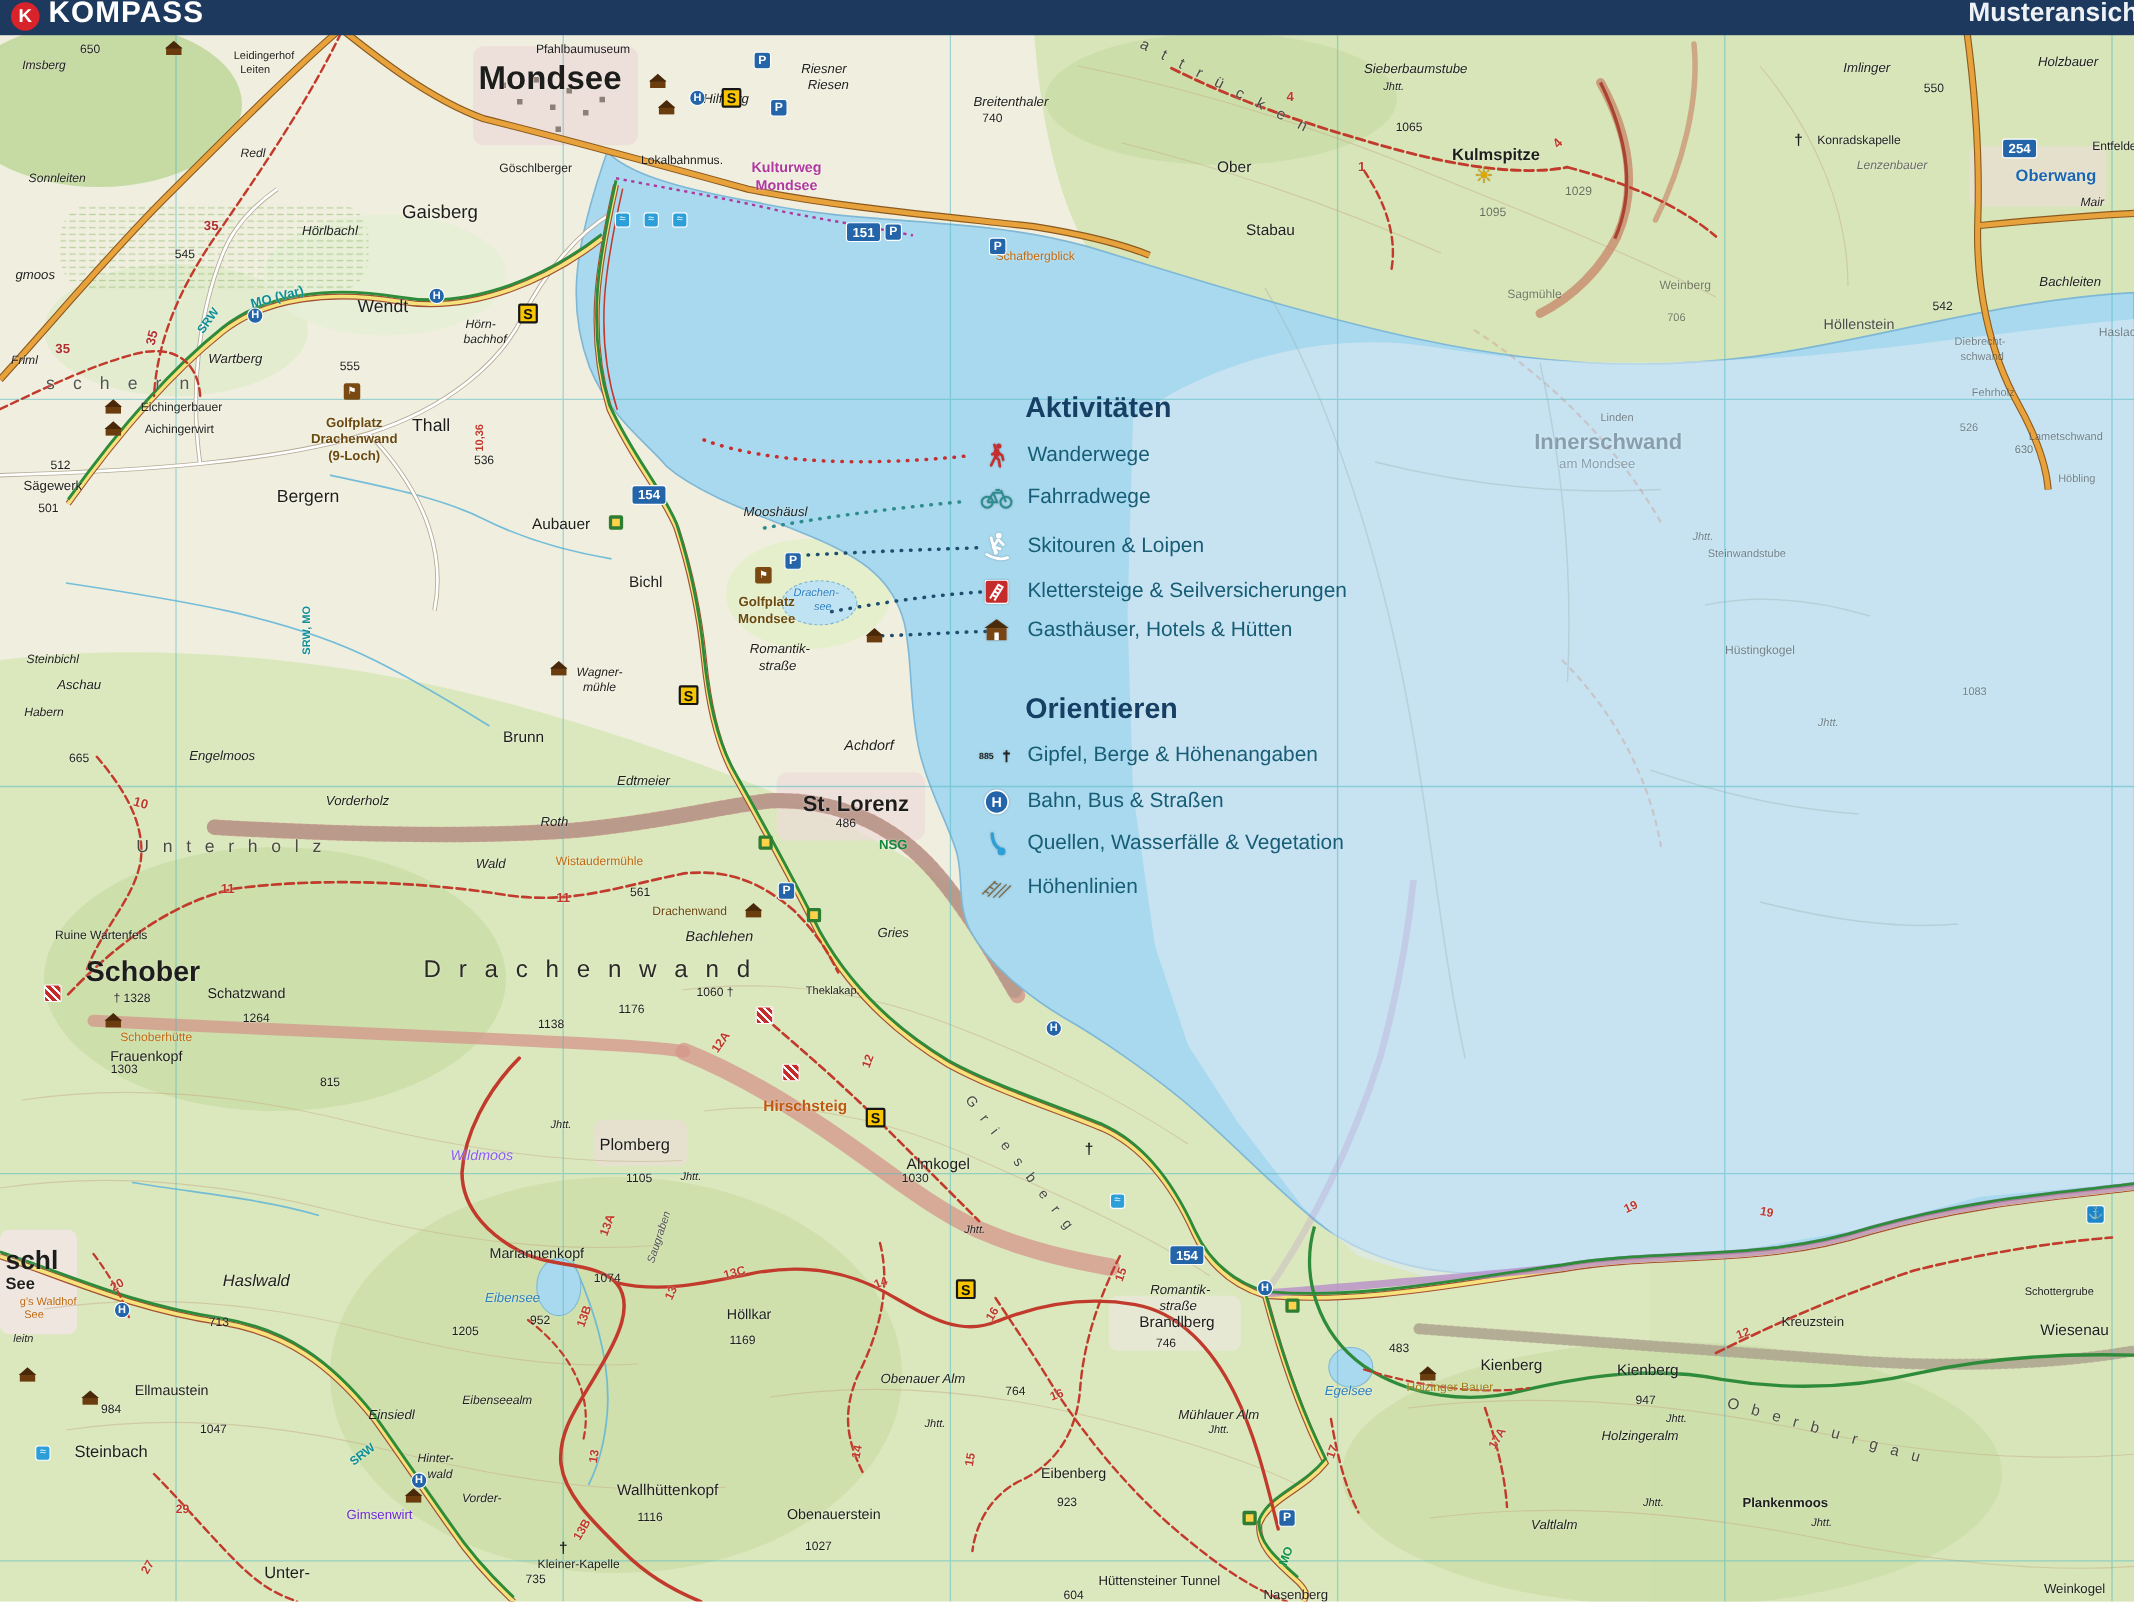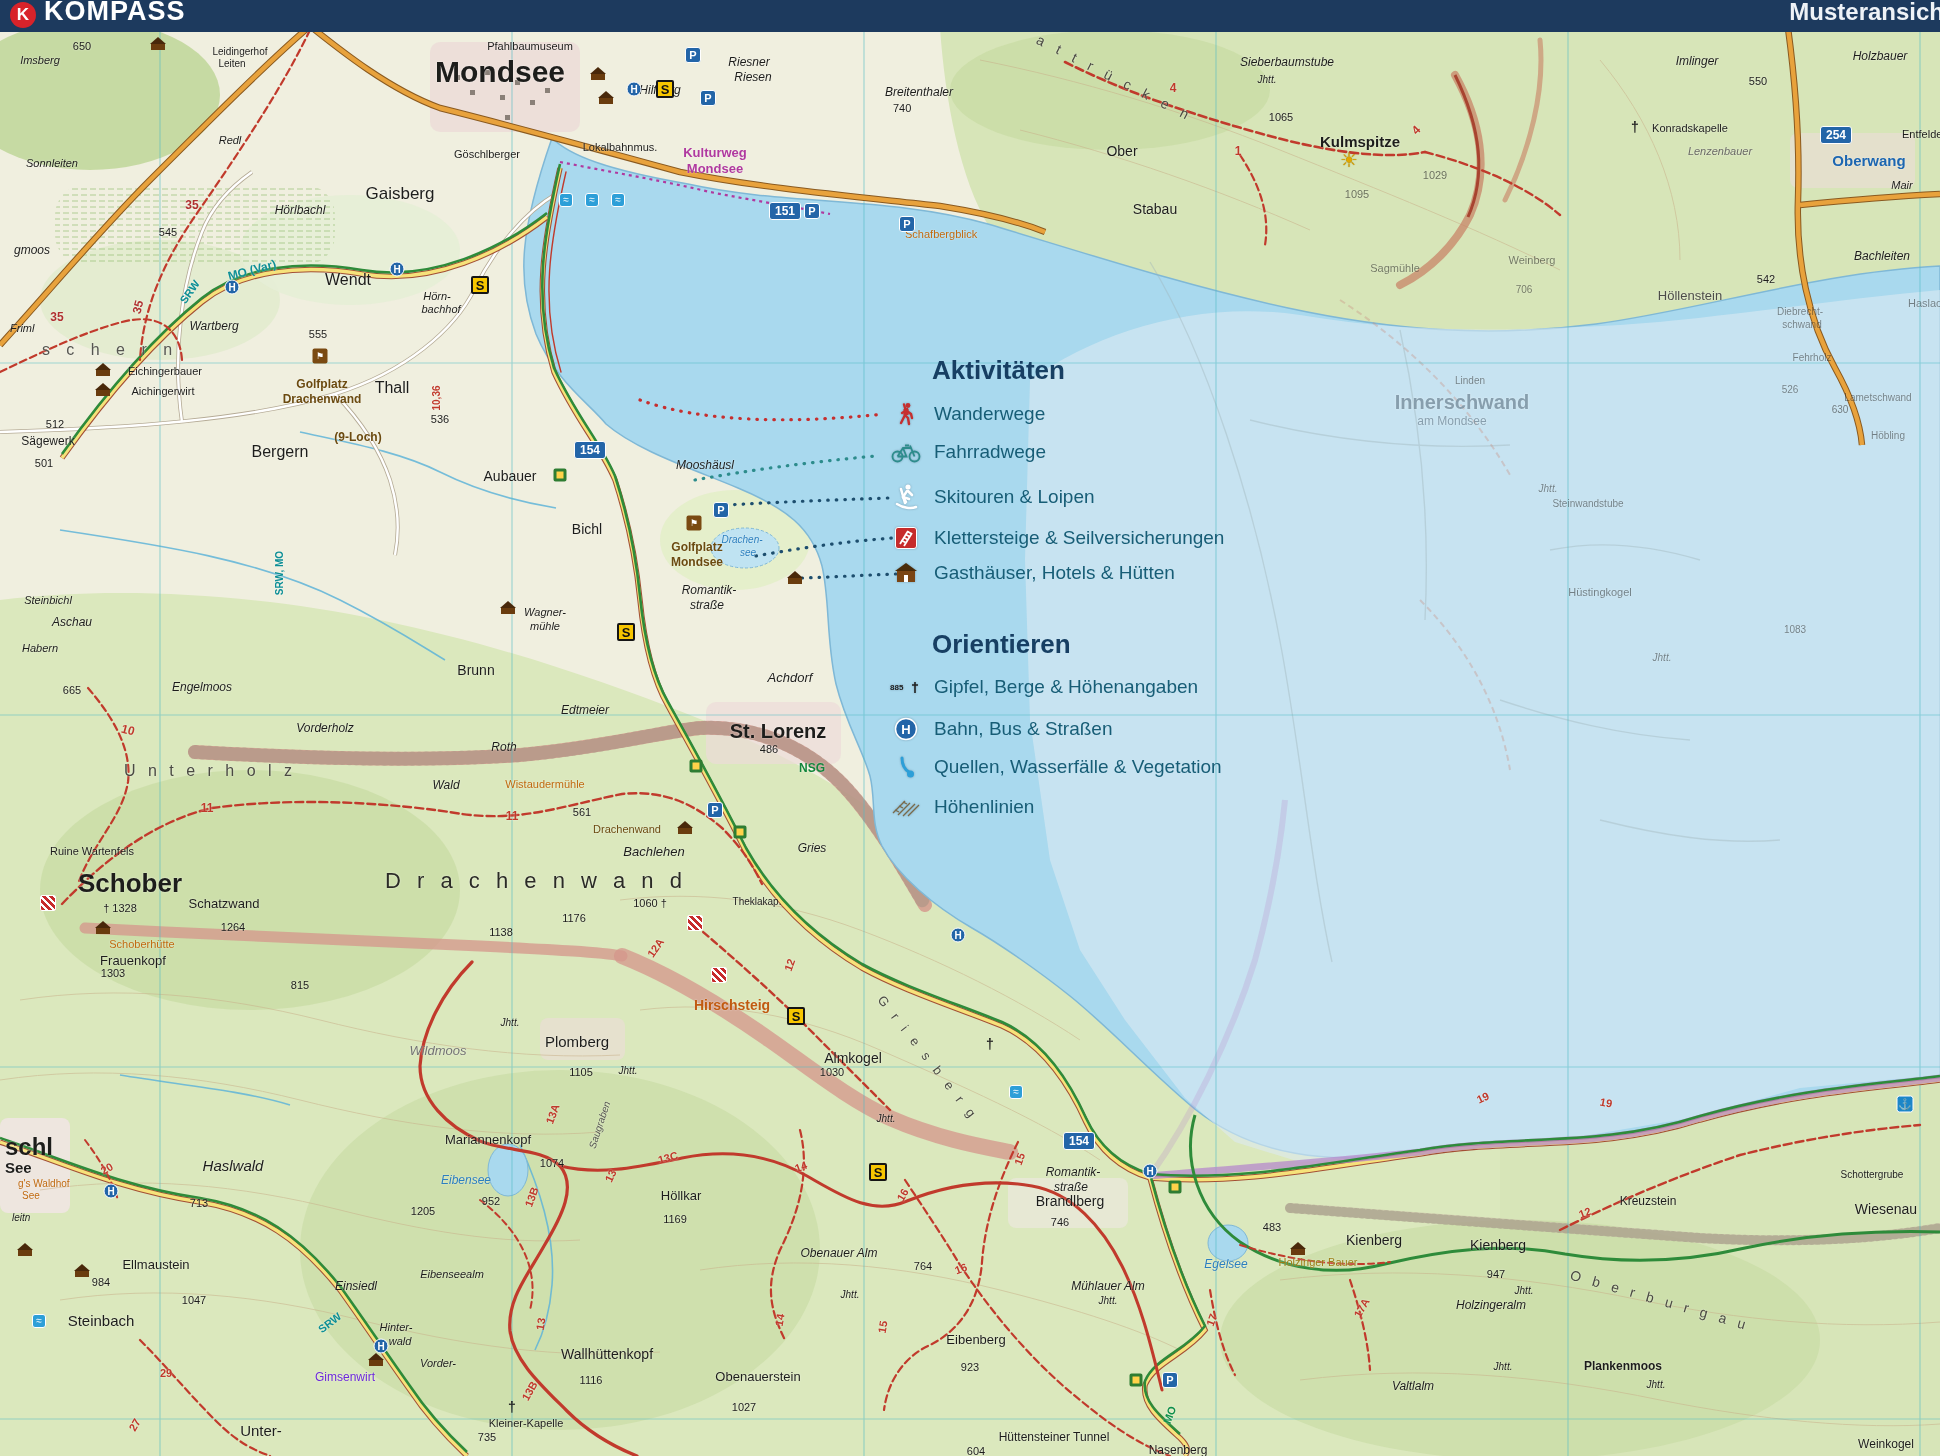--- a/index.html
+++ b/index.html
@@ -293,21 +293,21 @@
       <span class="lbl" style="left: 437px; top: 296px; font-size: 11px; font-style: italic; transform: translate(-50%, -50%);">Hörn-</span>
       <span class="lbl" style="left: 441px; top: 309px; font-size: 11px; font-style: italic; transform: translate(-50%, -50%);">bachhof</span>
       <span class="lbl" style="left: 214px; top: 326px; font-size: 12px; font-style: italic; transform: translate(-50%, -50%);">Wartberg</span>
       <span class="lbl" style="left: 14px; top: 250px; font-size: 12px; font-style: italic; transform: translate(0px, -50%);">gmoos</span>
       <span class="lbl" style="left: 110px; top: 350px; font-size: 16px; color: rgb(85, 85, 80); letter-spacing: 6px; transform: translate(-50%, -50%);">s c h e r n</span>
       <span class="lbl" style="left: 10px; top: 328px; font-size: 11px; font-style: italic; transform: translate(0px, -50%);">Friml</span>
       <span class="lbl" style="left: 165px; top: 371px; font-size: 11px; transform: translate(-50%, -50%);">Eichingerbauer</span>
       <span class="lbl" style="left: 163px; top: 391px; font-size: 11px; transform: translate(-50%, -50%);">Aichingerwirt</span>
       <span class="lbl" style="left: 322px; top: 384px; font-size: 12px; color: rgb(107, 74, 16); font-weight: bold; transform: translate(-50%, -50%);">Golfplatz</span>
       <span class="lbl" style="left: 322px; top: 399px; font-size: 12px; color: rgb(107, 74, 16); font-weight: bold; transform: translate(-50%, -50%);">Drachenwand</span>
-      <span class="lbl" style="left: 322px; top: 437px; font-size: 12px; color: rgb(107, 74, 16); font-weight: bold; transform: translate(-50%, -50%); margin-left: 36px;">(9-Loch)</span>
+      <span class="lbl" style="left: 322px; top: 414px; font-size: 12px; color: rgb(107, 74, 16); font-weight: bold; transform: translate(-50%, -50%);">(9-Loch)</span>
       <span class="lbl" style="left: 318px; top: 334px; font-size: 11px; transform: translate(-50%, -50%);">555</span>
       <span class="lbl" style="left: 392px; top: 388px; font-size: 16px; transform: translate(-50%, -50%);">Thall</span>
       <span class="lbl" style="left: 48px; top: 441px; font-size: 12px; transform: translate(-50%, -50%);">Sägewerk</span>
       <span class="lbl" style="left: 55px; top: 424px; font-size: 11px; transform: translate(-50%, -50%);">512</span>
       <span class="lbl" style="left: 44px; top: 463px; font-size: 11px; transform: translate(-50%, -50%);">501</span>
       <span class="lbl" style="left: 280px; top: 452px; font-size: 16px; transform: translate(-50%, -50%);">Bergern</span>
       <span class="lbl" style="left: 48px; top: 600px; font-size: 11px; font-style: italic; transform: translate(-50%, -50%);">Steinbichl</span>
       <span class="lbl" style="left: 72px; top: 622px; font-size: 12px; font-style: italic; transform: translate(-50%, -50%);">Aschau</span>
       <span class="lbl" style="left: 40px; top: 648px; font-size: 11px; font-style: italic; transform: translate(-50%, -50%);">Habern</span>
       <span class="lbl" style="left: 72px; top: 690px; font-size: 11px; transform: translate(-50%, -50%);">665</span>
@@ -350,21 +350,21 @@
       <span class="lbl" style="left: 92px; top: 851px; font-size: 11px; transform: translate(-50%, -50%);">Ruine Wartenfels</span>
       <span class="lbl" style="left: 130px; top: 883px; font-size: 26px; font-weight: bold; transform: translate(-50%, -50%);">Schober</span>
       <span class="lbl" style="left: 120px; top: 908px; font-size: 11px; transform: translate(-50%, -50%);">† 1328</span>
       <span class="lbl" style="left: 224px; top: 903px; font-size: 13px; transform: translate(-50%, -50%);">Schatzwand</span>
       <span class="lbl" style="left: 233px; top: 927px; font-size: 11px; transform: translate(-50%, -50%);">1264</span>
       <span class="lbl" style="left: 142px; top: 944px; font-size: 11px; color: rgb(192, 106, 16); transform: translate(-50%, -50%);">Schoberhütte</span>
       <span class="lbl" style="left: 133px; top: 960px; font-size: 13px; transform: translate(-50%, -50%);">Frauenkopf</span>
       <span class="lbl" style="left: 113px; top: 973px; font-size: 11px; transform: translate(-50%, -50%);">1303</span>
       <span class="lbl" style="left: 300px; top: 985px; font-size: 11px; transform: translate(-50%, -50%);">815</span>
       <span class="lbl" style="left: 732px; top: 1005px; font-size: 14px; color: rgb(192, 90, 16); font-weight: bold; transform: translate(-50%, -50%);">Hirschsteig</span>
-      <span class="lbl" style="left: 438px; top: 1050px; font-size: 13px; color: #737373; font-style: italic; transform: translate(-50%, -50%);">Wildmoos</span>
+      <span class="lbl" style="left: 438px; top: 1050px; font-size: 13px; color: #8b5cf6; font-style: italic; transform: translate(-50%, -50%);">Wildmoos</span>
       <span class="lbl" style="left: 577px; top: 1041px; font-size: 15px; transform: translate(-50%, -50%);">Plomberg</span>
       <span class="lbl" style="left: 581px; top: 1072px; font-size: 11px; transform: translate(-50%, -50%);">1105</span>
       <span class="lbl" style="left: 510px; top: 1023px; font-size: 10px; font-style: italic; transform: translate(-50%, -50%);">Jhtt.</span>
       <span class="lbl" style="left: 628px; top: 1071px; font-size: 10px; font-style: italic; transform: translate(-50%, -50%);">Jhtt.</span>
       <span class="lbl" style="left: 600px; top: 1125px; font-size: 10px; color: rgb(85, 85, 80); font-style: italic; transform: translate(-50%, -50%) rotate(-72deg);">Saugraben</span>
       <span class="lbl" style="left: 488px; top: 1139px; font-size: 13px; transform: translate(-50%, -50%);">Mariannenkopf</span>
       <span class="lbl" style="left: 552px; top: 1163px; font-size: 11px; transform: translate(-50%, -50%);">1074</span>
       <span class="lbl" style="left: 466px; top: 1180px; font-size: 12px; color: rgb(44, 127, 190); font-style: italic; transform: translate(-50%, -50%);">Eibensee</span>
       <span class="lbl" style="left: 491px; top: 1201px; font-size: 11px; transform: translate(-50%, -50%);">952</span>
       <span class="lbl" style="left: 423px; top: 1211px; font-size: 11px; transform: translate(-50%, -50%);">1205</span>

